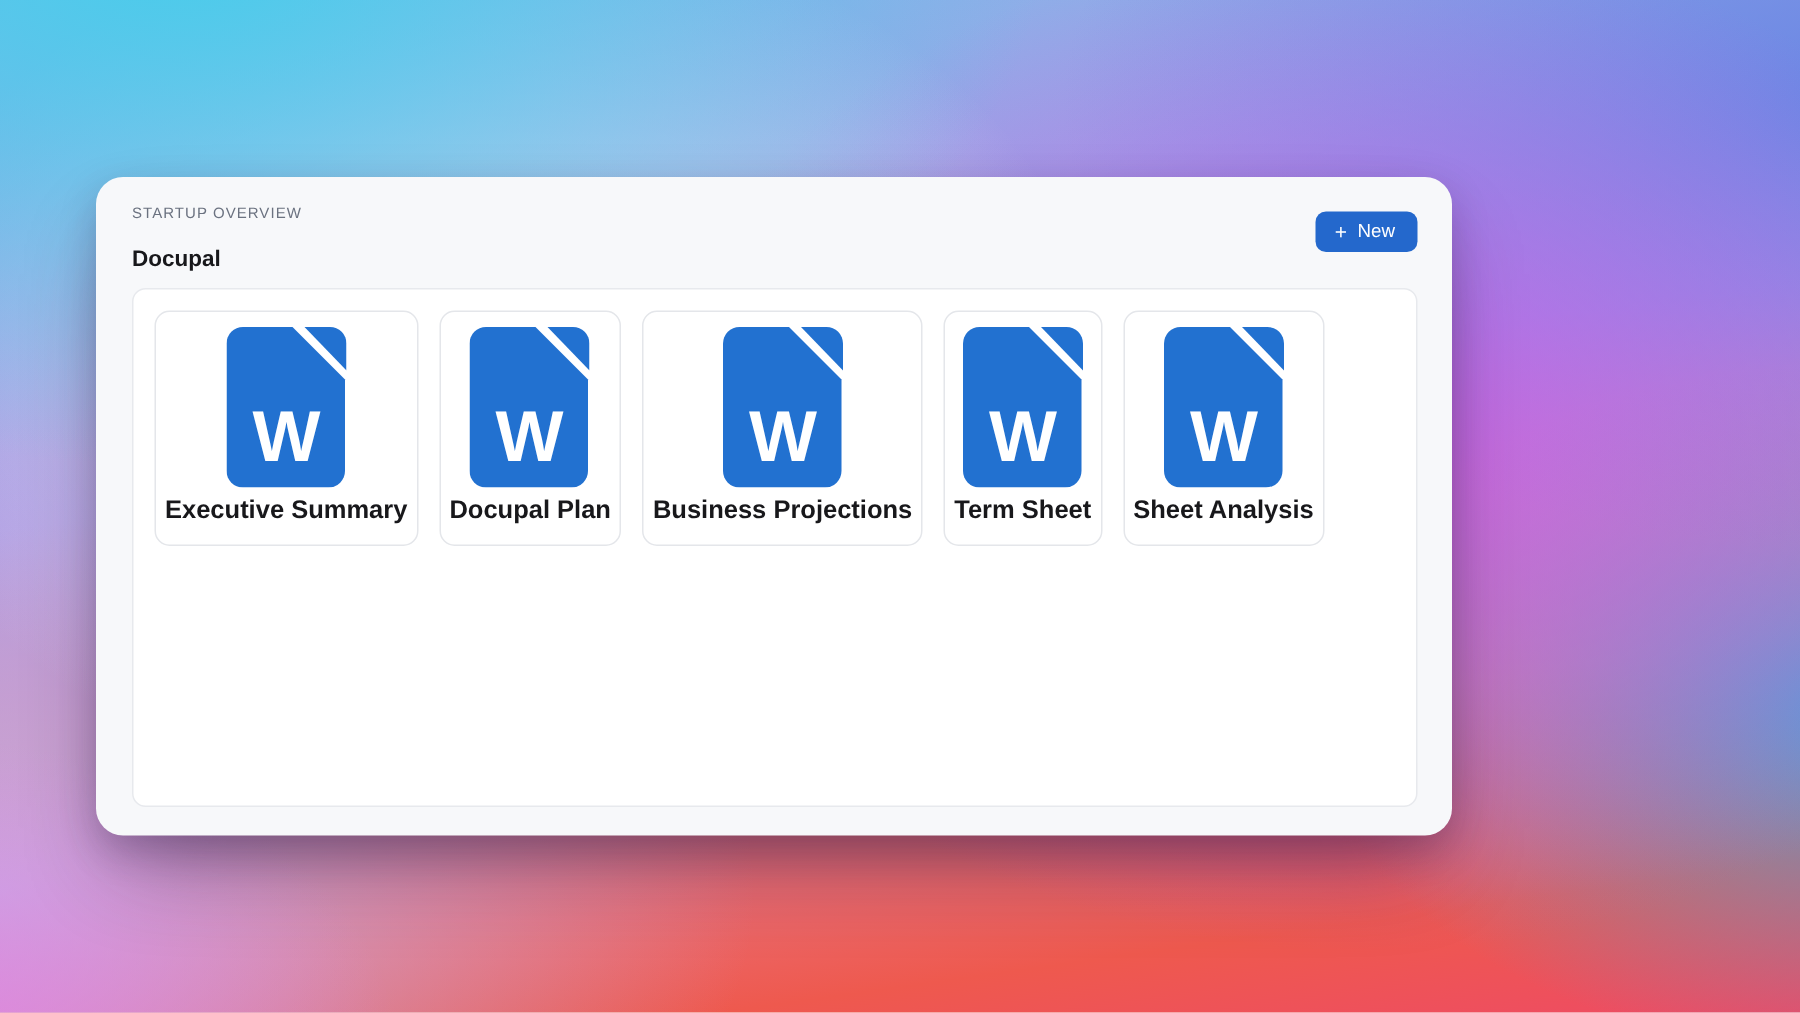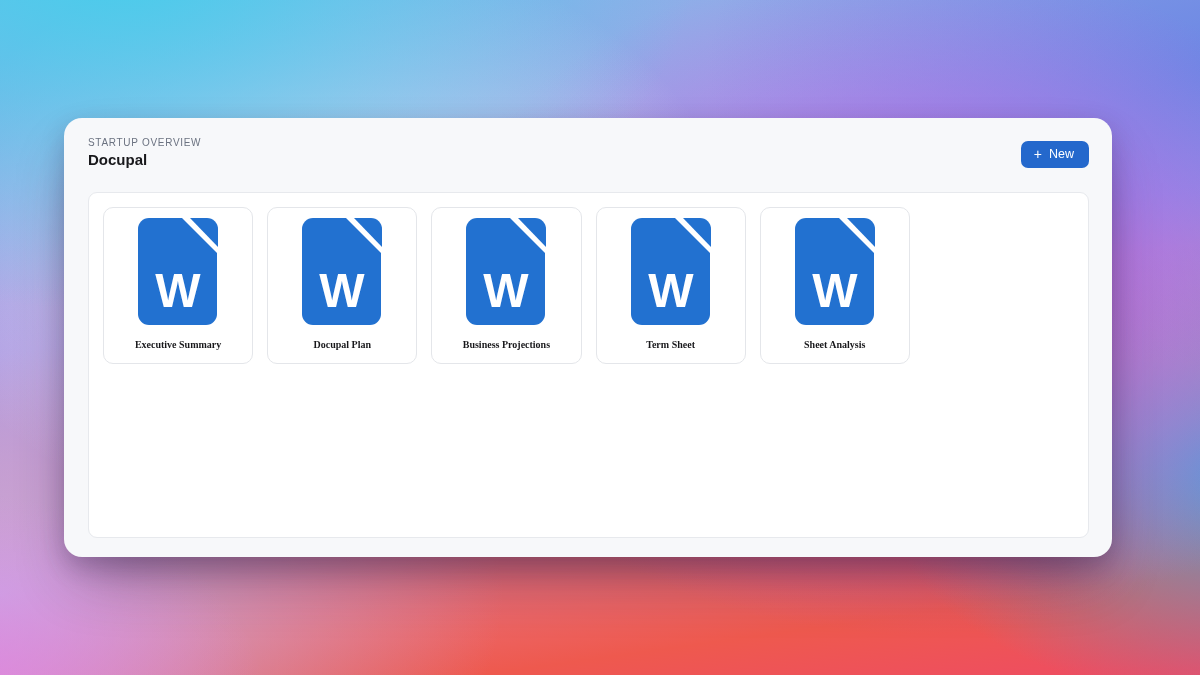--- a/index.html
+++ b/index.html
@@ -14,42 +14,42 @@
       radial-gradient(44% 44% at 103% 10%, rgba(103,133,228,0.95) 0%, rgba(103,133,228,0) 100%),
       radial-gradient(30% 34% at 103% 70%, rgba(58,166,232,0.85) 0%, rgba(58,166,232,0) 100%),
       radial-gradient(26% 30% at -4% 103%, rgba(226,132,236,0.8) 0%, rgba(226,132,236,0) 100%),
       radial-gradient(42% 46% at 0% 88%, rgba(193,176,232,0.88) 0%, rgba(193,176,232,0) 100%),
       linear-gradient(172deg, #84b5ea 0%, #ab9ae2 42%, #e87c90 70%, #ee594e 88%, #ee4b64 100%);
   }
 
   .window {
     position: absolute;
     left: 64px; top: 118px;
-    width: 1048px; height: 439px;
+    width: 904px; height: 439px;
     background: #f7f8fa;
     border-radius: 18px;
     box-shadow: 0 30px 60px -15px rgba(35,20,60,0.45), 0 10px 25px rgba(35,20,60,0.22);
   }
 
   .window-header {
     display: flex;
     align-items: flex-start;
     justify-content: space-between;
     padding: 19px 23px 0 24px;
     height: 74px;
   }
   .eyebrow {
     font-size: 10px;
     font-weight: 500;
     letter-spacing: 0.7px;
     color: #6b7280;
     text-transform: uppercase;
   }
   .title {
-    margin-top: 3px;
+    margin-top: 16px;
     font-size: 15px;
     font-weight: 700;
     color: #18181b;
   }
 
   .new-button {
     margin-top: 4px;
     display: inline-flex;
     align-items: center;
     gap: 7px;
@@ -94,26 +94,25 @@
   .file-icon { display: block; flex: 0 0 auto; }
   .file-icon .doc-shape { fill: #2271d0; }
   .file-icon .doc-letter {
     fill: #ffffff;
     font-family: "Liberation Sans", sans-serif;
     font-weight: 700;
     font-size: 48px;
   }
   .doc-label {
     margin-top: auto;
-    font-size: 10px;
+    font-size: 17px;
     font-weight: 700;
     color: #18181b;
     text-align: center;
     white-space: nowrap;
-    font-family: Liberation Serif, serif;
   }
 </style>
 </head>
 <body>
 
 <div class="window">
 
   <div class="window-header">
     <div>
       <div class="eyebrow">STARTUP OVERVIEW</div>

